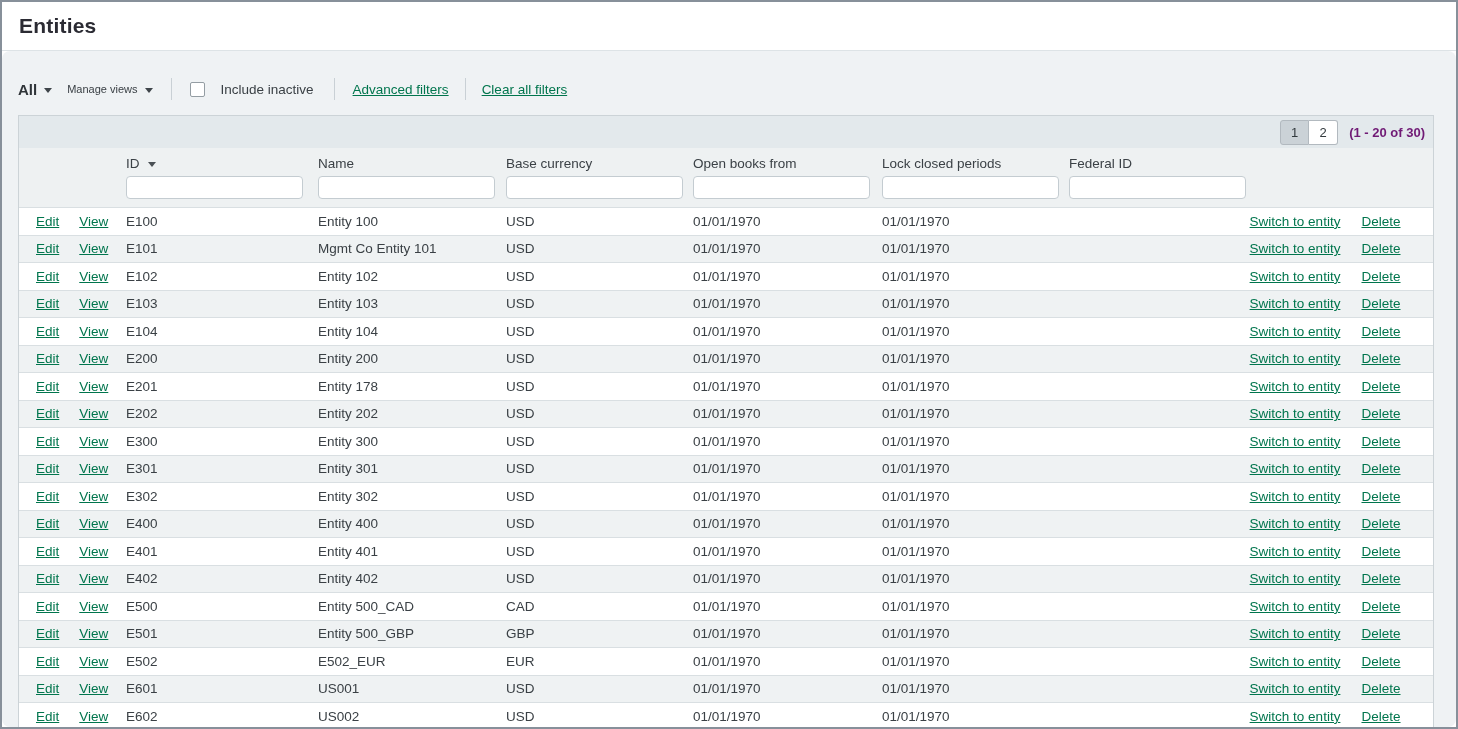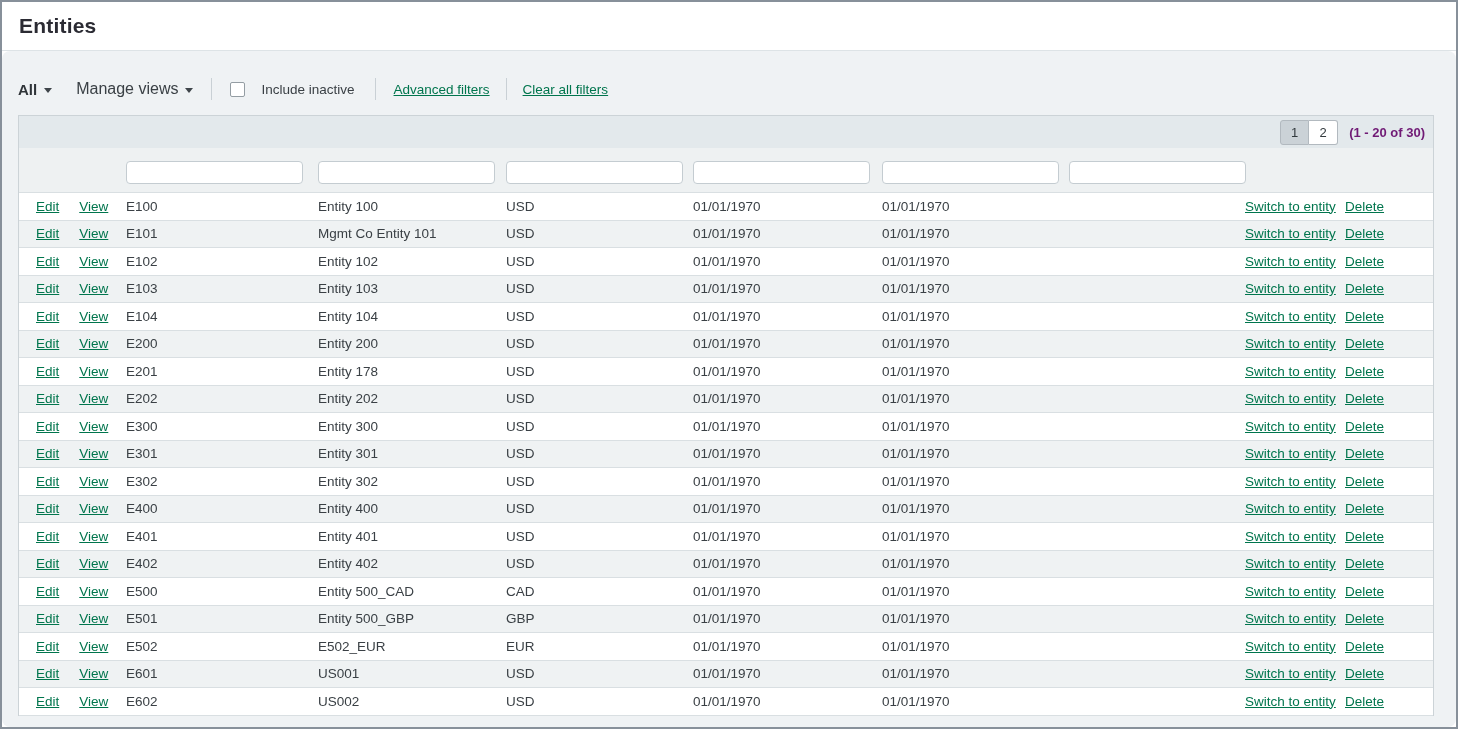--- a/index.html
+++ b/index.html
@@ -13,21 +13,21 @@
   .enhanced-link { color:#00754d; font-size:14px; text-decoration:none; margin-right:5px; cursor:pointer; }
   .pill-btn { display:inline-flex; align-items:center; justify-content:center; height:28px; padding:0 18px; border:2px solid #00754d; border-radius:15px; background:#fff; color:#00754d; font-size:14.5px; font-family:inherit; cursor:pointer; }
   .chev { display:inline-block; width:7px; height:7px; border:solid #00754d; border-width:0 2px 2px 0; transform:rotate(45deg) translate(-1px,-1px); margin-left:10px; }
 
   
   .content { flex:1 1 auto; background:#eff2f4; overflow:hidden;border-radius:8px; }
 
   
   .toolbar { display:flex; align-items:center; margin:24px 0 0 16px; height:28px; color:#3a4045; }
   .all-selector { display:flex; align-items:center; font-size:15px; font-weight:700; color:#2f3438; cursor:pointer; }
-  .manage-views { display:flex; align-items:center; font-size:16px; margin-left:24px; cursor:pointer; }
+  .manage-views { display:flex; align-items:center; font-size:11px; margin-left:15px; cursor:pointer; }
   .caret-down { width:0; height:0; border-left:4px solid transparent; border-right:4px solid transparent; border-top:5px solid #3f454a; margin-left:7px; margin-top:2px; }
   .vsep { width:1px; height:22px; background:#c9d0d5; margin:0 18px; }
   .checkbox { width:15px; height:15px; background:#fff; border:1px solid #949da3; border-radius:2px; display:inline-block; cursor:pointer; }
   .cb-label { font-size:13.5px; margin-left:16px; }
   .toolbar-link { color:#00754d; font-size:13.5px; text-decoration:underline; cursor:pointer; }
 
   
   .table-card { margin:12px 22px 0 16px; border:1px solid #ccd3d7; border-bottom:none; background:#fff; }
 
   .pagebar { height:32px; background:#e3e9ec; display:flex; align-items:center; justify-content:flex-end; padding-right:8px; }
@@ -42,21 +42,21 @@
   .thead { background:#eef1f2; padding:8px 0 8px 0; border-bottom:1px solid #d9dfe2; }
   .th-label { font-size:13.5px; color:#3b4146; display:flex; align-items:center; }
   .sort-caret { width:0; height:0; border-left:4px solid transparent; border-right:4px solid transparent; border-top:5px solid #4a5055; margin-left:8px; margin-top:2px; }
   .filter-row { margin-top:5px; }
   .filter-input { width:177px; height:23px; border:1px solid #c4ccd1; border-radius:4px; background:#fff; font-size:13px; padding:0 6px; font-family:inherit; }
 
   .row { height:27.5px; border-bottom:1px solid #d9dfe2; background:#fff; font-size:13.5px; color:#3a4045; }
   .row:nth-child(even) { background:#eff2f3; }
   .row-actions { display:flex; gap:20px; padding-left:17px; }
   .grid-link { color:#00754d; text-decoration:underline; font-size:13.5px; cursor:pointer; }
-  .cell-right { text-align:left; }
+  .cell-right { text-align:center; }
 </style>
 </head>
 <body>
 
 <div class="page">
 
   <div class="top-header">
     <div class="page-title">Entities</div>
   </div>
 
@@ -84,20 +84,34 @@
 
       <div class="pagebar">
         <div class="page-btns">
           <div class="page-btn active">1</div>
           <div class="page-btn next">2</div>
         </div>
         <div class="range-text">(1 - 20 of 30)</div>
       </div>
 
       <div class="thead">
+        <div class="cols">
+          <div></div>
+          <div class="th-label">
+            <span>ID</span>
+            <span class="sort-caret"></span>
+          </div>
+          <div class="th-label">Name</div>
+          <div class="th-label">Base currency</div>
+          <div class="th-label">Open books from</div>
+          <div class="th-label">Lock closed periods</div>
+          <div class="th-label">Federal ID</div>
+          <div></div>
+            <div></div>
+        </div>
         <div class="cols filter-row">
           <div></div>
           <div><input class="filter-input" value="" style=""></div>
           <div><input class="filter-input" value="" style=""></div>
           <div><input class="filter-input" value="" style=""></div>
           <div><input class="filter-input" value="" style=""></div>
           <div><input class="filter-input" value="" style=""></div>
           <div><input class="filter-input" value="" style=""></div>
           <div></div>
             <div></div>

